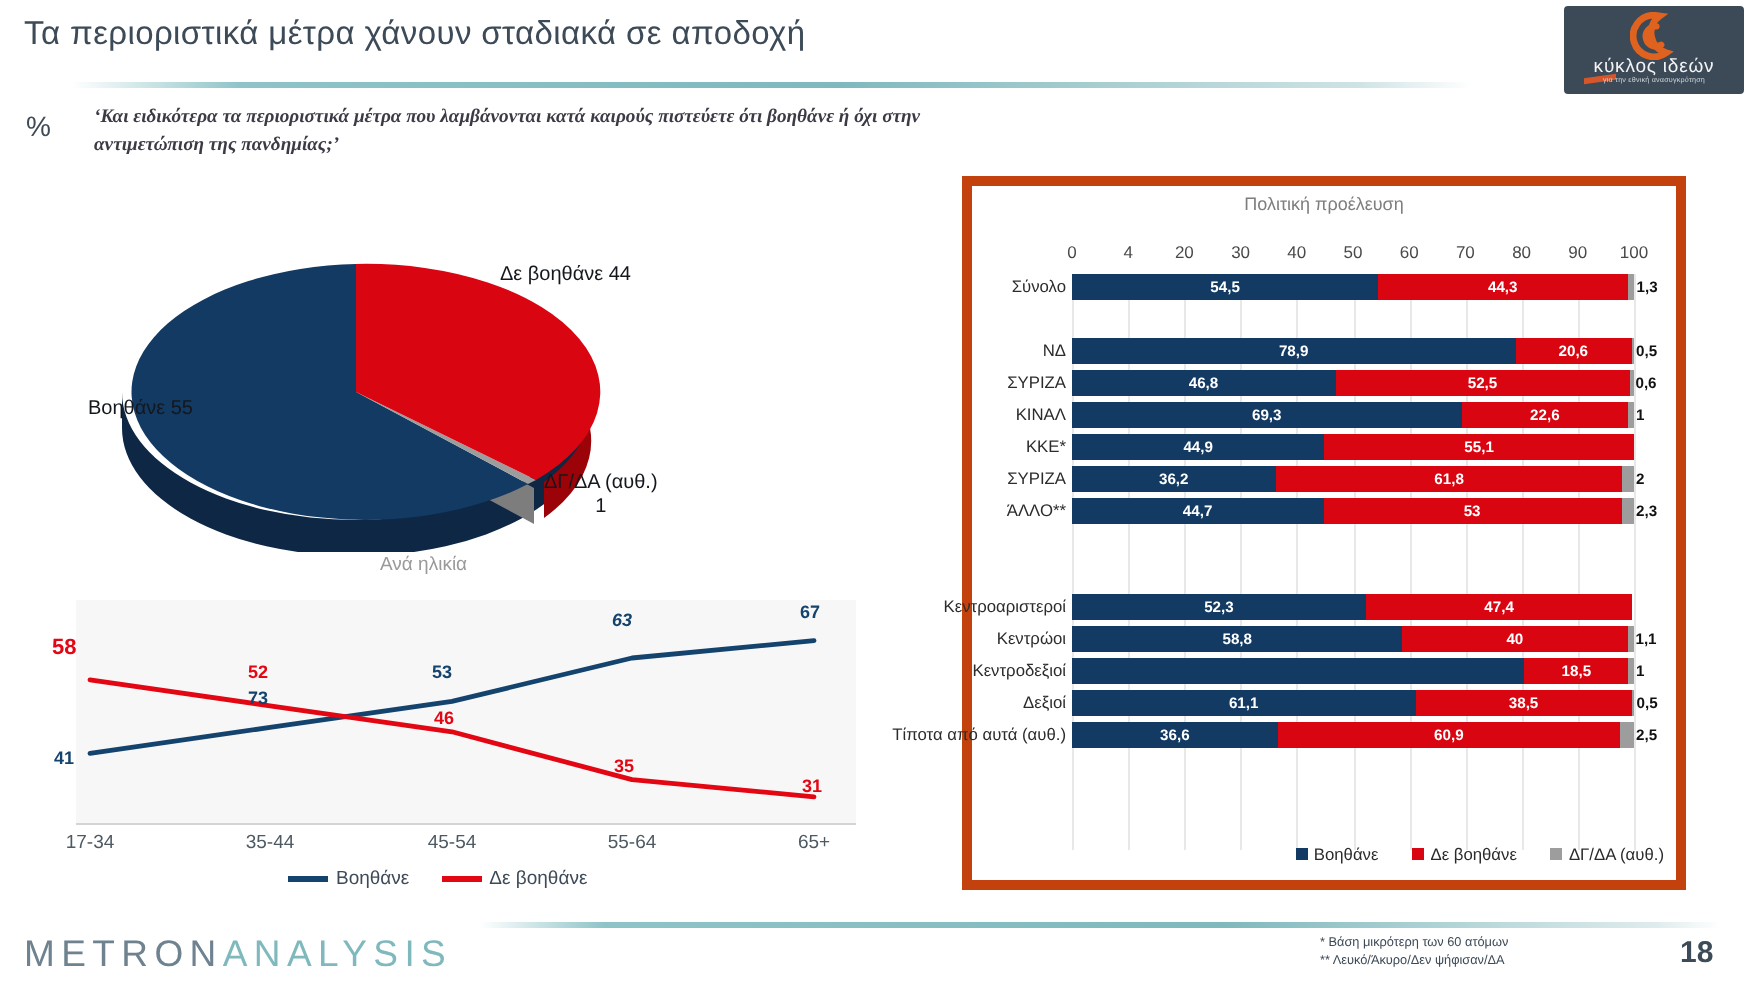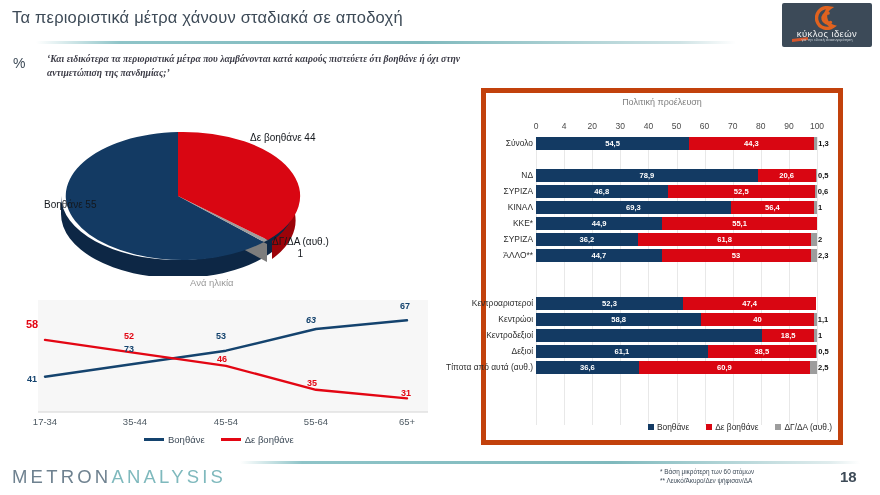--- a/index.html
+++ b/index.html
@@ -205,21 +205,21 @@
     <div id="line-plot"></div>
     <svg id="line-svg" width="430" height="130" viewBox="0 0 430 130">
 
       <polyline points="31,80.7 121,67.7 212,54.7 302,33.0 393,24.3" fill="none" stroke="#14436e" stroke-width="2.4" stroke-linejoin="round" stroke-linecap="round"></polyline>
       <polyline points="31,43.9 121,56.9 212,69.9 302,93.8 393,102.4" fill="none" stroke="#e30613" stroke-width="2.4" stroke-linejoin="round" stroke-linecap="round"></polyline>
       <line x1="24" y1="116" x2="414" y2="116" stroke="#d4d4d4" stroke-width="1"></line>
     </svg>
     <div class="ln-val blue" style="left:13px; top:78px;">41</div>
     <div class="ln-val blue" style="left:110px; top:48px;">73</div>
     <div class="ln-val blue" style="left:202px; top:35px;">53</div>
-    <div class="ln-val blue" style="left:292px; top:19px;font-style:italic;">63</div>
+    <div class="ln-val blue" style="left:292px; top:9px;font-style:italic;">63</div>
     <div class="ln-val blue" style="left:386px; top:5px;">67</div>
 
     <div class="ln-val red" style="left:12px; top:22px; font-size:11px;">58</div>
     <div class="ln-val red" style="left:110px; top:35px;">52</div>
     <div class="ln-val red" style="left:203px; top:58px;">46</div>
     <div class="ln-val red" style="left:293px; top:82px;">35</div>
     <div class="ln-val red" style="left:387px; top:92px;text-align:right;">31</div>
 
     <div class="ln-xtick" style="left:31px;">17-34</div>
     <div class="ln-xtick" style="left:121px;">35-44</div>
@@ -291,21 +291,21 @@
           <div class="seg red" style="left: 131.508px; width: 147.525px;"></div>
           <div class="seg-val on-red" style="left: 131.508px; width: 147.525px;">52,5</div>
           <div class="seg gry" style="left: 279.033px; width: 1.686px;"></div>
           <div class="seg-val out" style="left: 281.719px; text-align: left;">0,6</div>
         </div>
         <div class="bar-row" style="top: 64px;">
           <div class="row-label">ΚΙΝΑΛ</div>
           <div class="seg nav" style="left: 0px; width: 194.733px;"></div>
           <div class="seg-val on-nav" style="left: 0px; width: 194.733px;">69,3</div>
           <div class="seg red" style="left: 194.733px; width: 83.457px;"></div>
-          <div class="seg-val on-red" style="left: 194.733px; width: 83.457px;">56,4</div>
+          <div class="seg-val on-red" style="left: 194.733px; width: 83.457px;">22,6</div>
           <div class="seg gry" style="left: 278.19px; width: 2.81px;"></div>
           <div class="seg-val out" style="left: 282px; text-align: left;">1</div>
         </div>
         <div class="bar-row" style="top: 80px;">
           <div class="row-label">ΚΚΕ*</div>
           <div class="seg nav" style="left: 0px; width: 126.169px;"></div>
           <div class="seg-val on-nav" style="left: 0px; width: 126.169px;">44,9</div>
           <div class="seg red" style="left: 126.169px; width: 154.831px;"></div>
           <div class="seg-val on-red" style="left: 126.169px; width: 154.831px;">55,1</div>
         </div>

